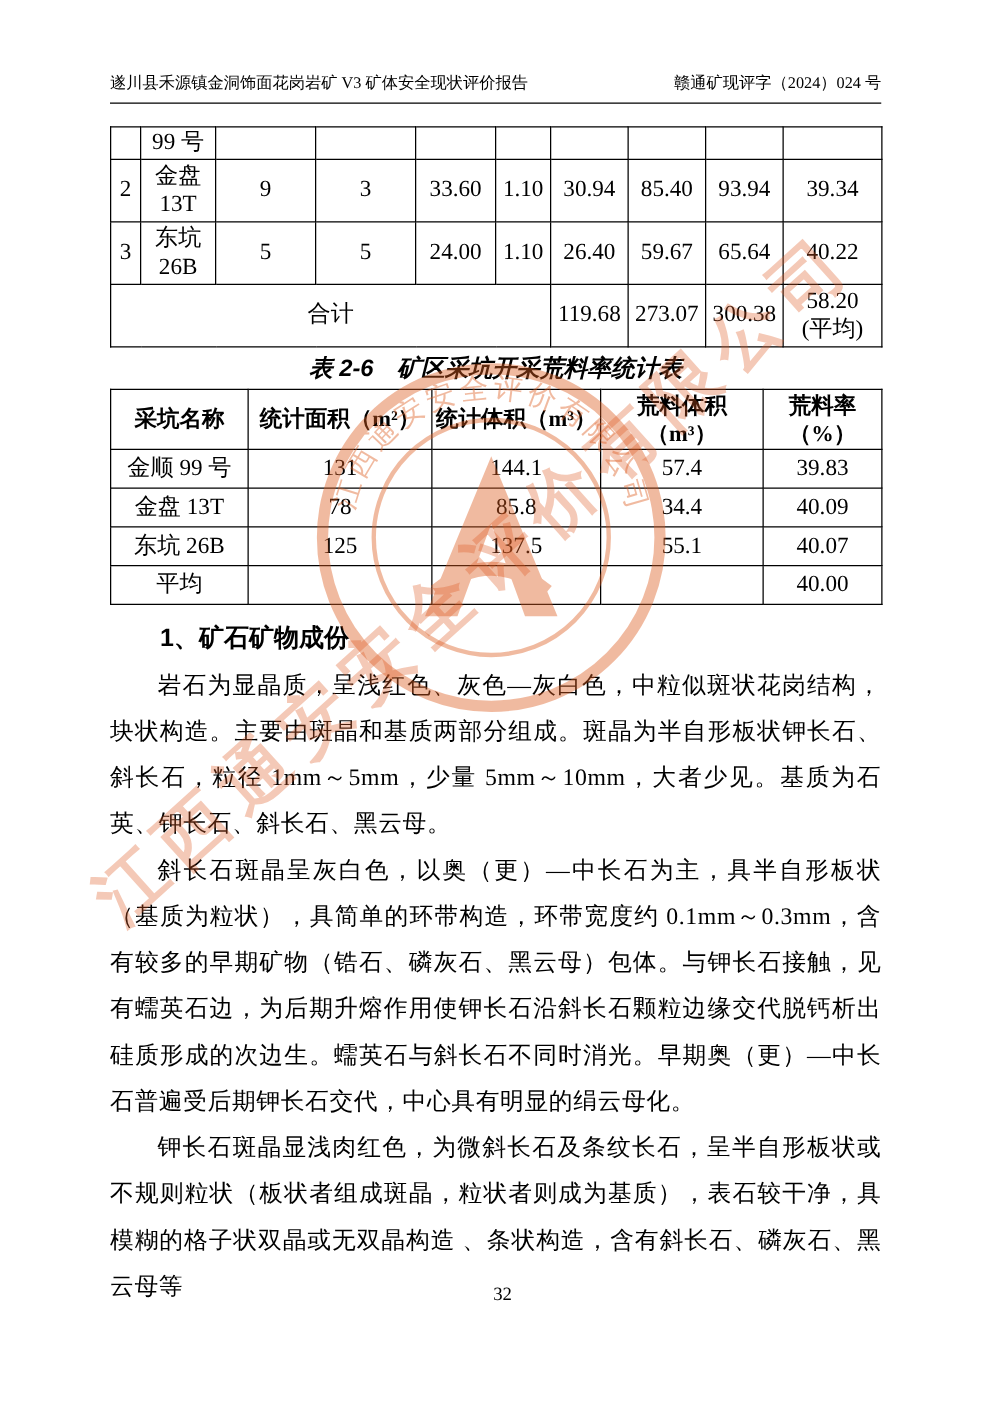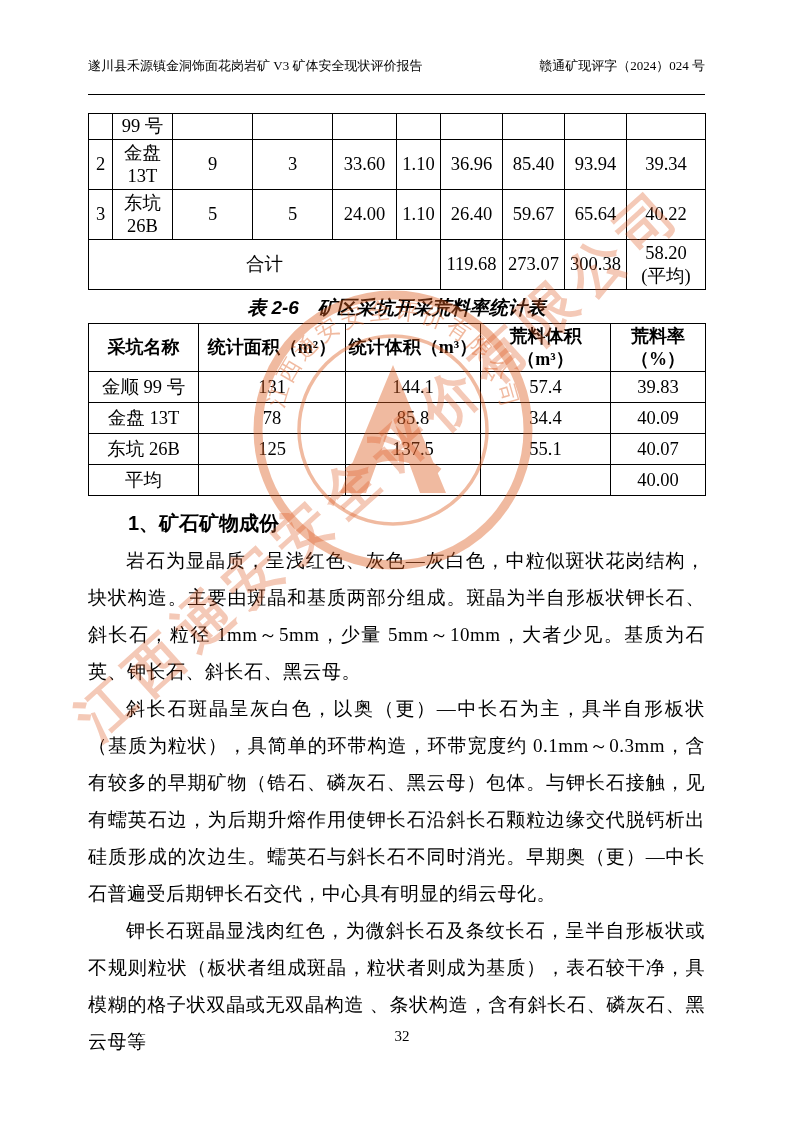--- a/index.html
+++ b/index.html
@@ -7,21 +7,21 @@
   .page {
     position:relative; width:793px; height:1122px; margin:0 auto;
     background:#ffffff; overflow:hidden; color:#000;
     font-family:"Liberation Serif","DejaVu Serif",serif;
   }
   .content { position:absolute; left:88px; top:0; width:617px; z-index:1; }
 
   
   .doc-header {
     display:flex; justify-content:space-between; align-items:flex-start;
-    padding-top:57px; padding-bottom:20px; border-bottom:1.5px solid #000;
+    padding-top:57px; padding-bottom:8px; border-bottom:1.5px solid #000;
     font-size:13px; line-height:17px;
   }
 
   
   table { border-collapse:collapse; table-layout:fixed; width:617px; }
   td, th { border:1px solid #000; text-align:center; vertical-align:middle;
            padding:1px 2px; font-size:18.5px; line-height:1.25; font-weight:normal; }
   .t1 { margin-top:18px; }
   .t1 .t1-partial td { height:26px; }
   .t1 .t1-row td { height:50px; }
@@ -97,21 +97,21 @@
         <td></td>
         <td></td>
       </tr>
       <tr class="t1-row">
         <td>2</td>
         <td>金盘 13T</td>
         <td>9</td>
         <td>3</td>
         <td>33.60</td>
         <td>1.10</td>
-        <td>36.96</td>
+        <td>30.94</td>
         <td>85.40</td>
         <td>93.94</td>
         <td>39.34</td>
       </tr>
       <tr class="t1-row">
         <td>3</td>
         <td>东坑 26B</td>
         <td>5</td>
         <td>5</td>
         <td>24.00</td>

